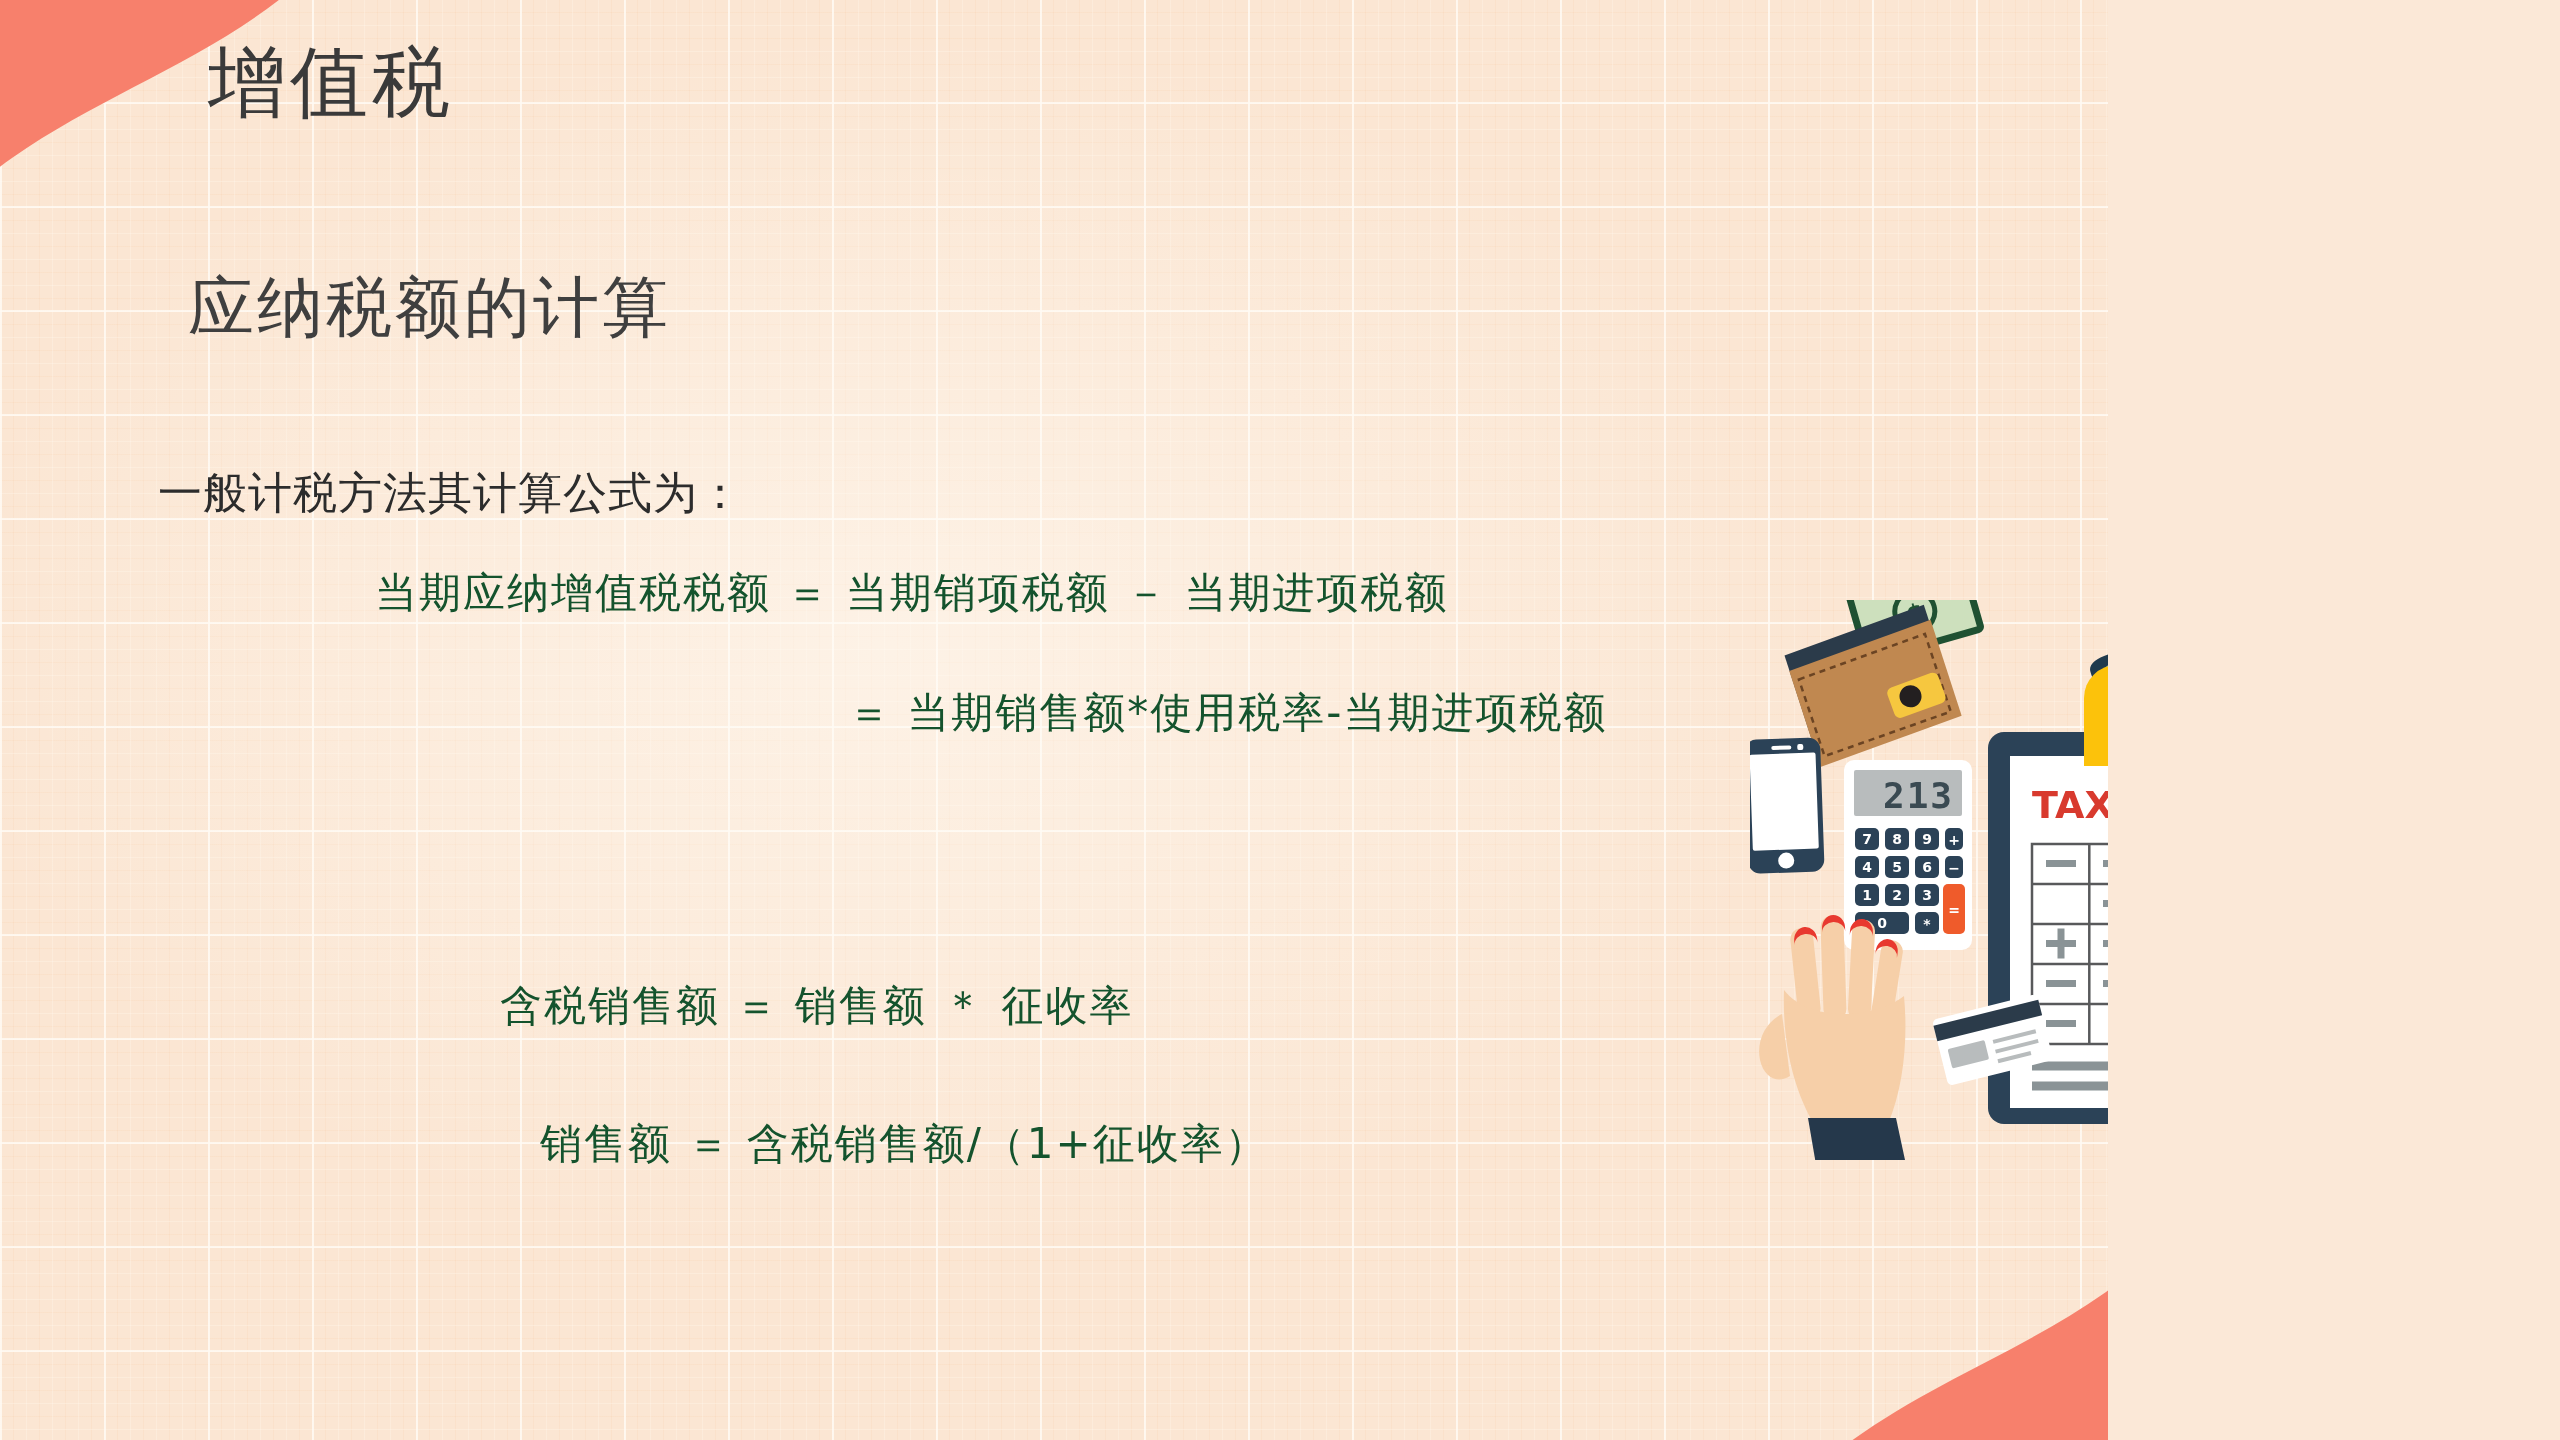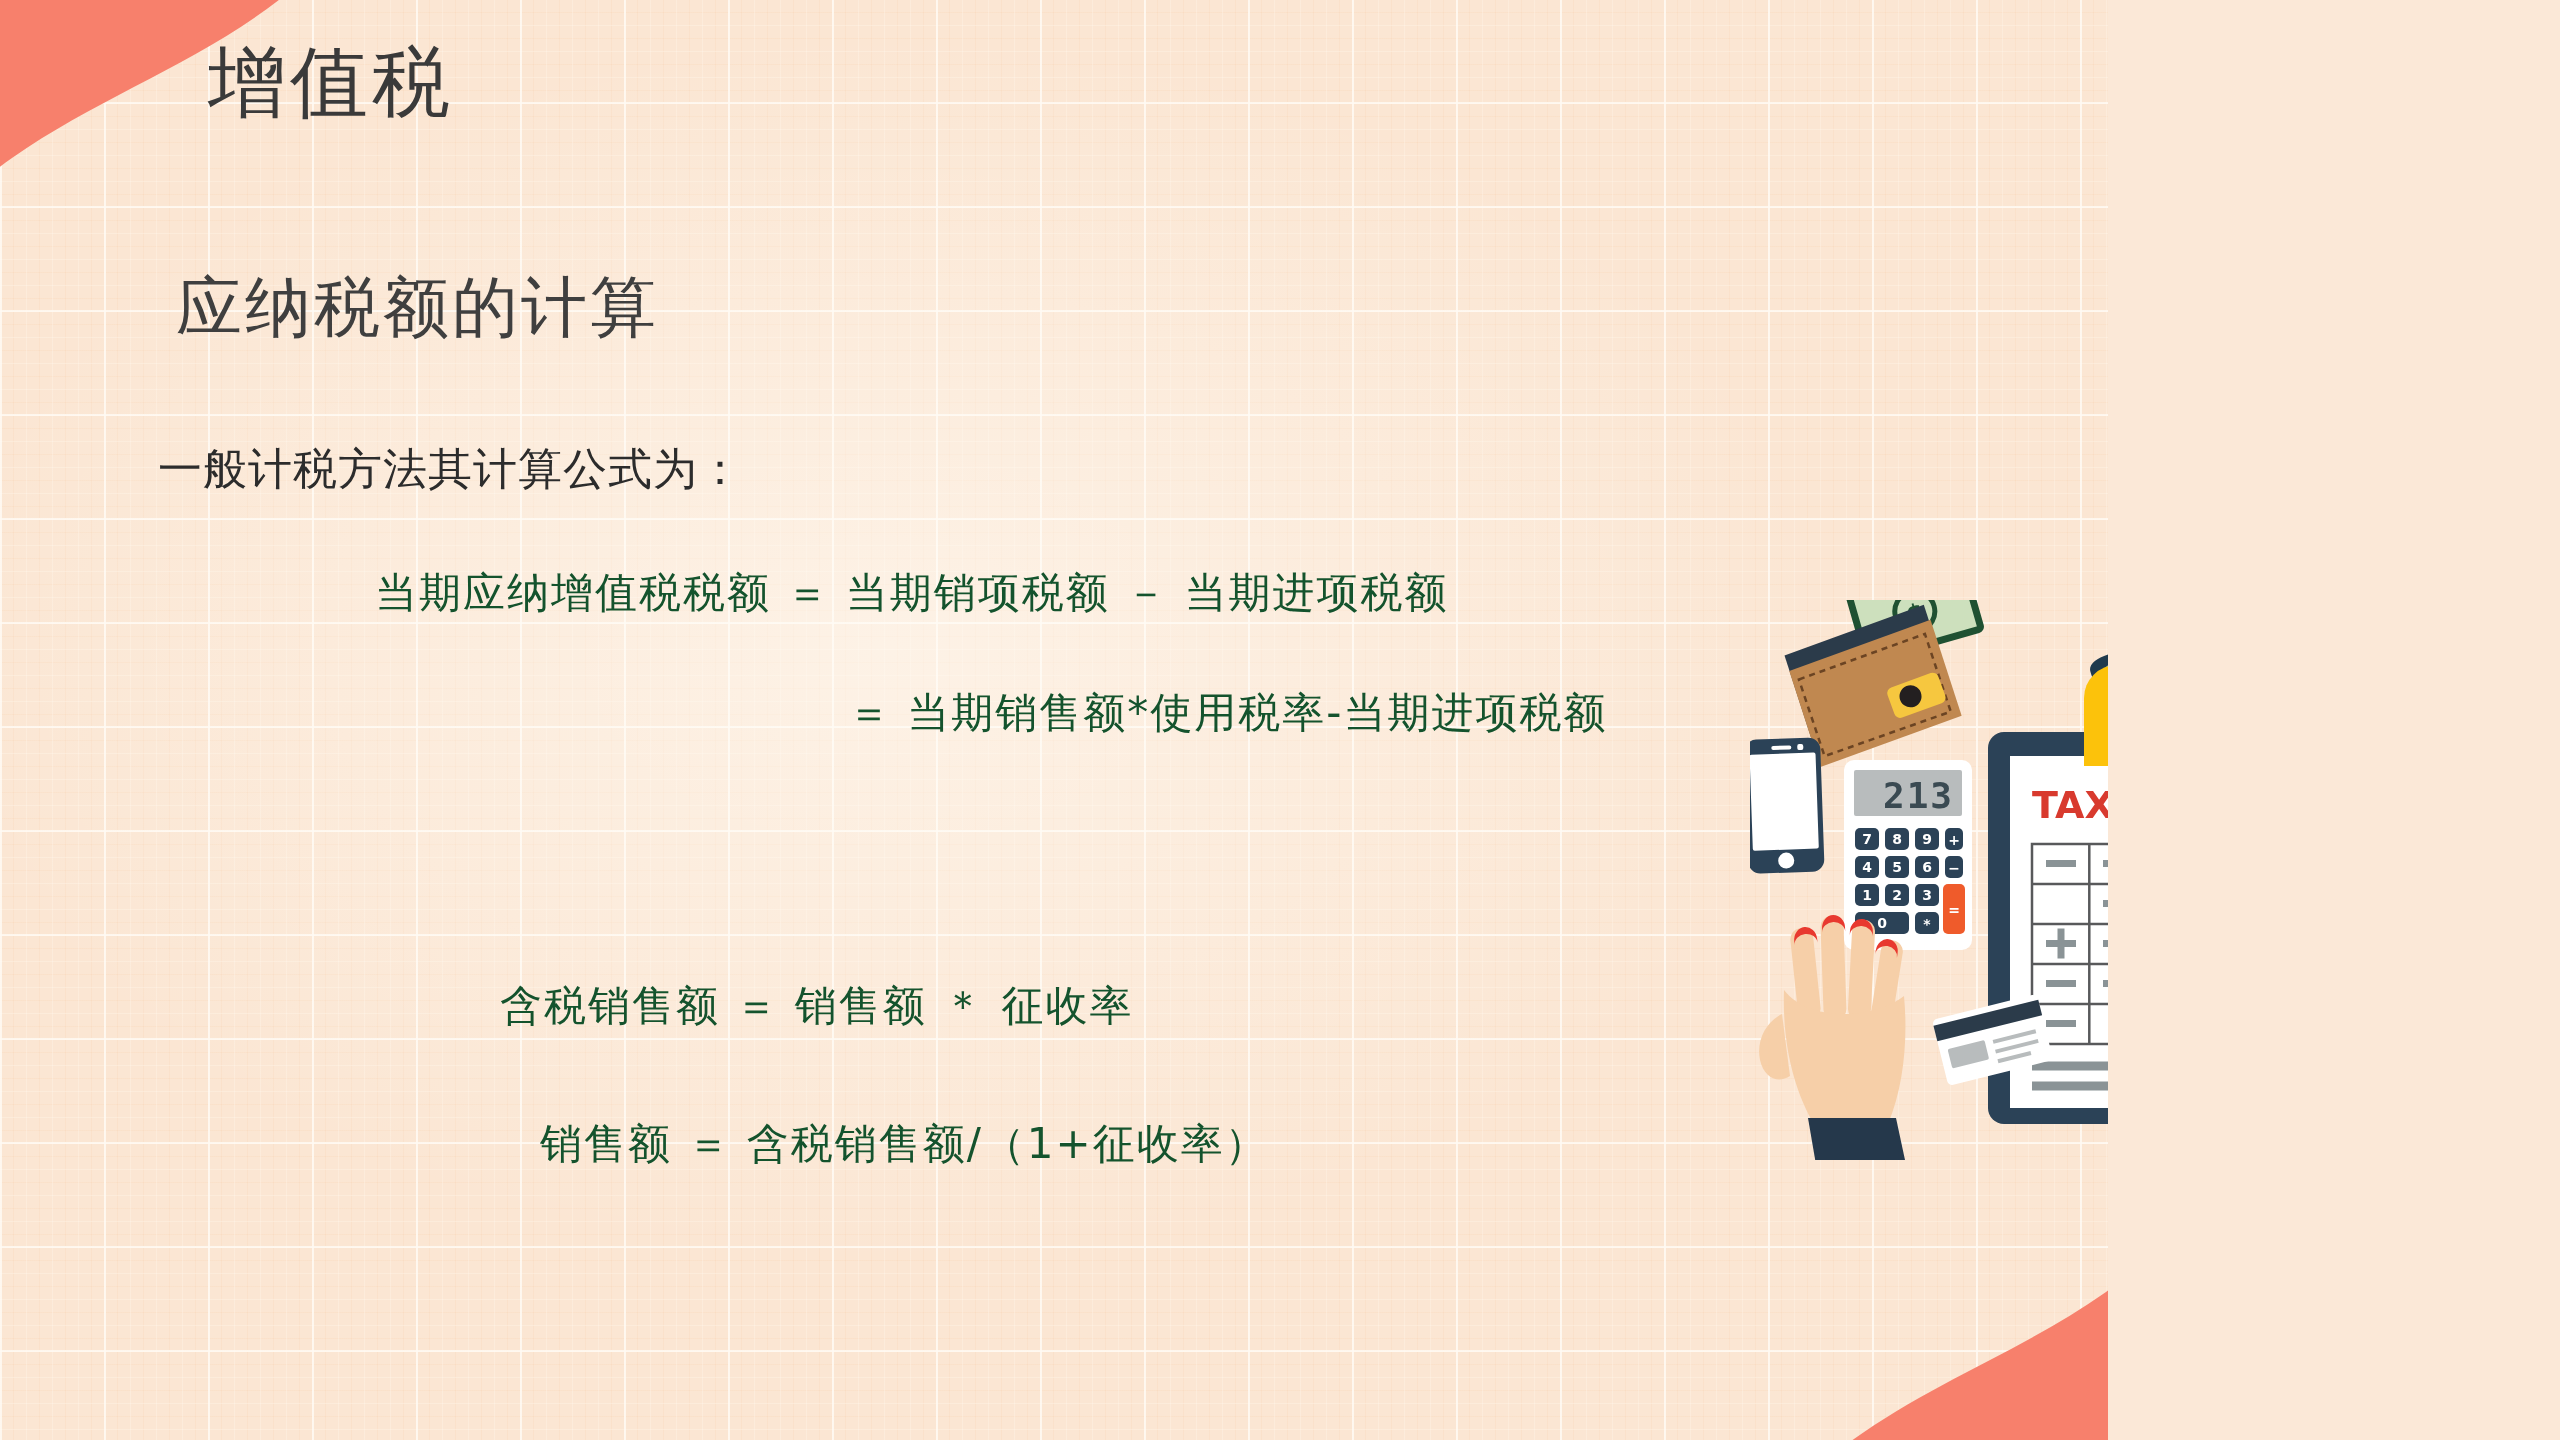--- a/index.html
+++ b/index.html
@@ -49,33 +49,33 @@
   .title{
     position:absolute; z-index:5;
     left:208px; top:38px;
     font-size:78px; line-height:1.15;
     color:#3a3a3a; font-weight:400;
     letter-spacing:4px;
     font-family:"DejaVu Sans","Liberation Sans",sans-serif;
   }
   .subtitle{
     position:absolute; z-index:5;
-    left:176px; top:272px;
+    left:188px; top:272px;
     font-size:66px; line-height:1.1;
     color:#3f3f3f; font-weight:400;
     letter-spacing:3px;
     font-family:"DejaVu Sans","Liberation Sans",sans-serif;
   }
 
   
   .line{ position:absolute; z-index:5; white-space:nowrap; font-family:"DejaVu Sans","Liberation Sans",sans-serif; }
   .dark{ color:#2c2c2c; font-size:44px; letter-spacing:1px; font-weight:500; }
   .orange{ color:#14532d; font-size:42px; letter-spacing:2px; font-weight:500; }
 
-  .l-general-label { left:158px; top:440px; }
+  .l-general-label { left:158px; top:464px; }
   .l-formula-1     { left:375px; top:565px; }
   .l-formula-2     { left:848px; top:685px; }
   .l-simple-label  { left:158px; top:866px; }
   .l-formula-3     { left:500px; top:978px; }
   .l-formula-4     { left:540px; top:1116px; }
 
   
   .illustration{
     position:absolute; z-index:4;
     left:1750px; top:600px;

